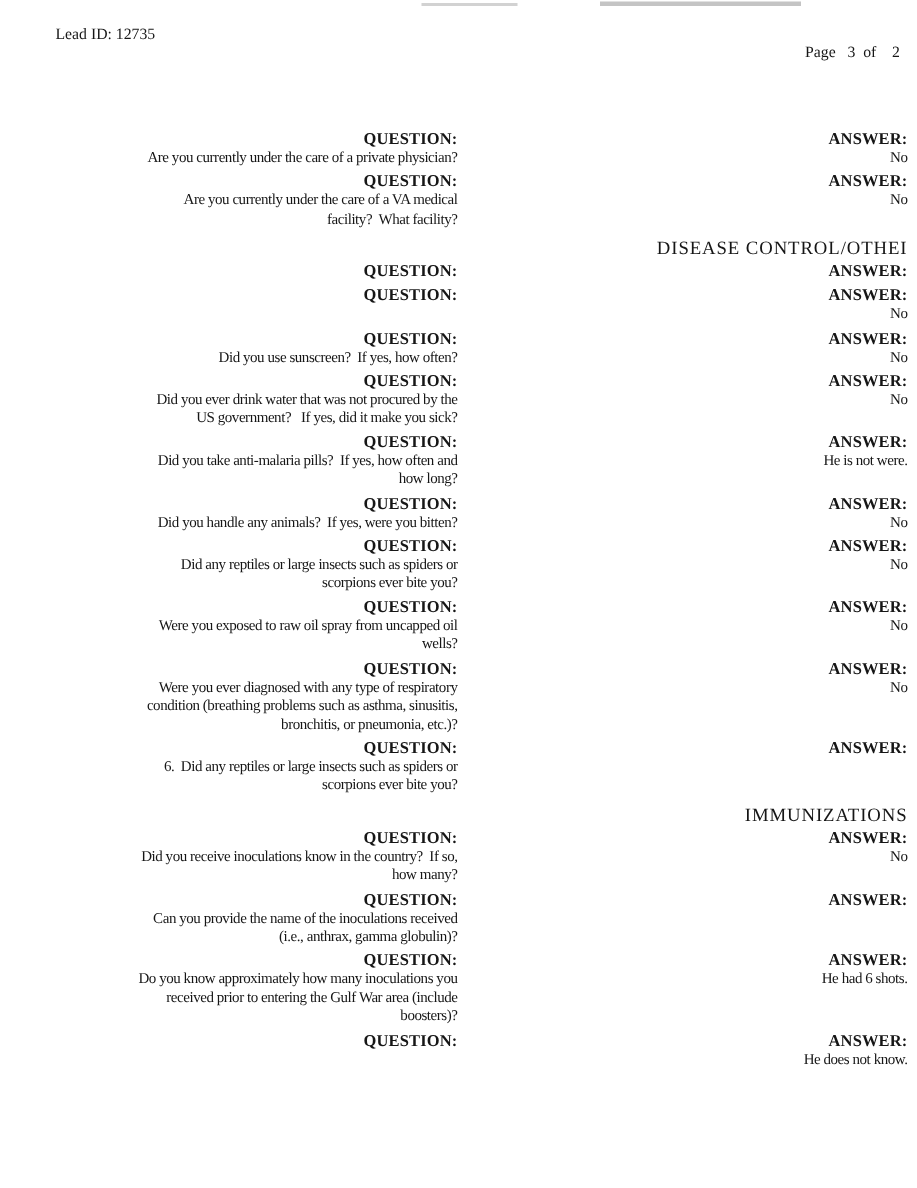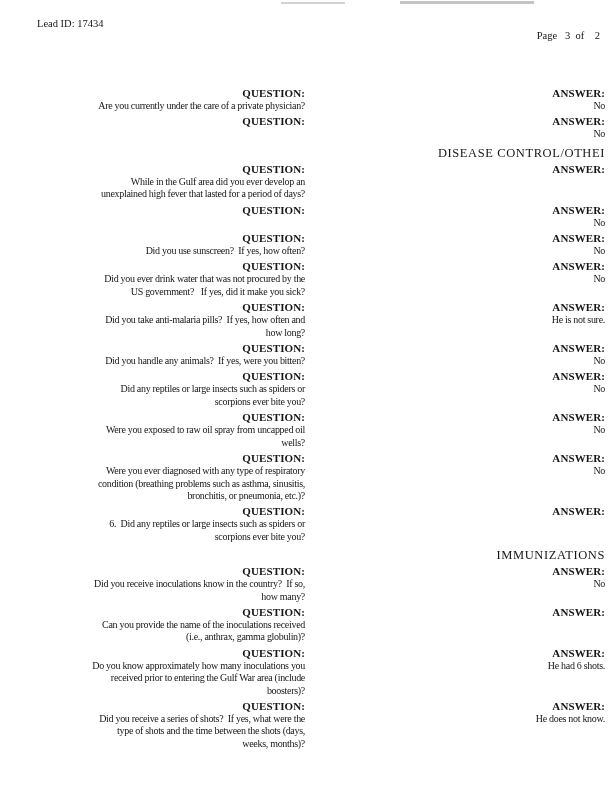--- a/index.html
+++ b/index.html
@@ -67,53 +67,53 @@
     letter-spacing: 0.6px;
     margin: 5px 0 1px -2px;
   }
 </style>
 </head>
 <body>
 
 <div class="page">
   <div class="redaction-bar bar-1"></div>
   <div class="redaction-bar bar-2"></div>
-  <div class="lead-id">Lead ID: 17434</div>
+  <div class="lead-id">Lead ID: 12735</div>
   <div class="page-num">Page   3  of    2</div>
   <main class="qa-list">
   <div class="qa-row">
     <div class="q-col">
       <div class="lbl">QUESTION:</div>
       <div class="txt q-txt">Are you currently under the care of a private physician?</div>
     </div>
     <div class="a-col">
       <div class="lbl">ANSWER:</div>
       <div class="txt">No</div>
     </div>
   </div>
 
   <div class="qa-row">
     <div class="q-col">
       <div class="lbl">QUESTION:</div>
+      <div class="txt q-txt">Are you currently under the care of a VA medical
+facility?  What facility?</div>
     </div>
     <div class="a-col">
       <div class="lbl">ANSWER:</div>
       <div class="txt">No</div>
     </div>
   </div>
 
   <div class="section-row">
     <span>DISEASE CONTROL/OTHEI</span>
   </div>
 
   <div class="qa-row">
     <div class="q-col">
       <div class="lbl">QUESTION:</div>
-      <div class="txt q-txt">While in the Gulf area did you ever develop an
-unexplained high fever that lasted for a period of days?</div>
     </div>
     <div class="a-col">
       <div class="lbl">ANSWER:</div>
       <div class="txt"></div>
     </div>
   </div>
 
   <div class="qa-row">
     <div class="q-col">
       <div class="lbl">QUESTION:</div>
@@ -148,21 +148,21 @@
   </div>
 
   <div class="qa-row">
     <div class="q-col">
       <div class="lbl">QUESTION:</div>
       <div class="txt q-txt">Did you take anti-malaria pills?  If yes, how often and
 how long?</div>
     </div>
     <div class="a-col">
       <div class="lbl">ANSWER:</div>
-      <div class="txt">He is not sure.</div>
+      <div class="txt">He is not were.</div>
     </div>
   </div>
 
   <div class="qa-row">
     <div class="q-col">
       <div class="lbl">QUESTION:</div>
       <div class="txt q-txt">Did you handle any animals?  If yes, were you bitten?</div>
     </div>
     <div class="a-col">
       <div class="lbl">ANSWER:</div>
@@ -256,23 +256,20 @@
     </div>
     <div class="a-col">
       <div class="lbl">ANSWER:</div>
       <div class="txt">He had 6 shots.</div>
     </div>
   </div>
 
   <div class="qa-row">
     <div class="q-col">
       <div class="lbl">QUESTION:</div>
-      <div class="txt q-txt">Did you receive a series of shots?  If yes, what were the
-type of shots and the time between the shots (days,
-weeks, months)?</div>
     </div>
     <div class="a-col">
       <div class="lbl">ANSWER:</div>
       <div class="txt">He does not know.</div>
     </div>
   </div>
 </main>
 </div>
 
 </body></html>

